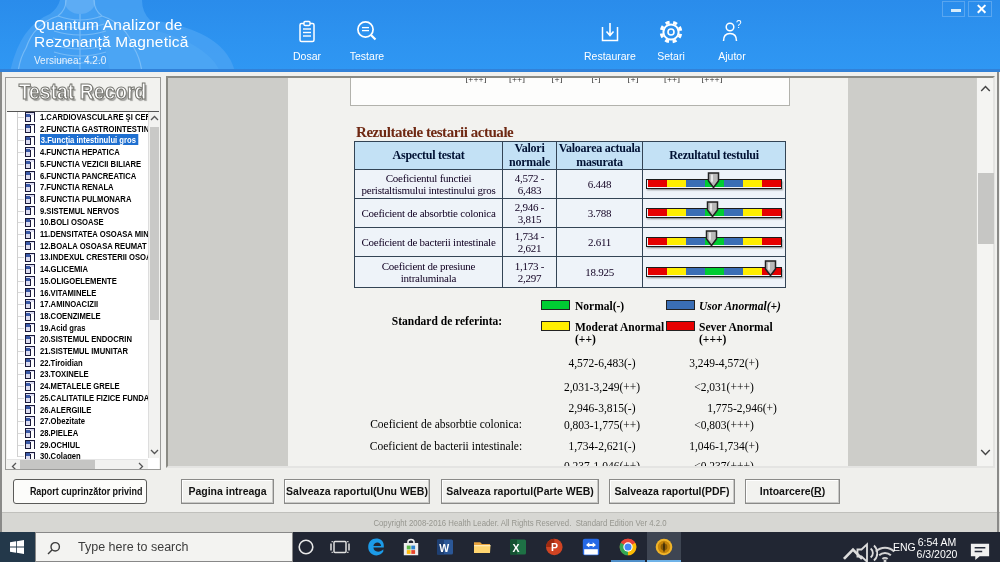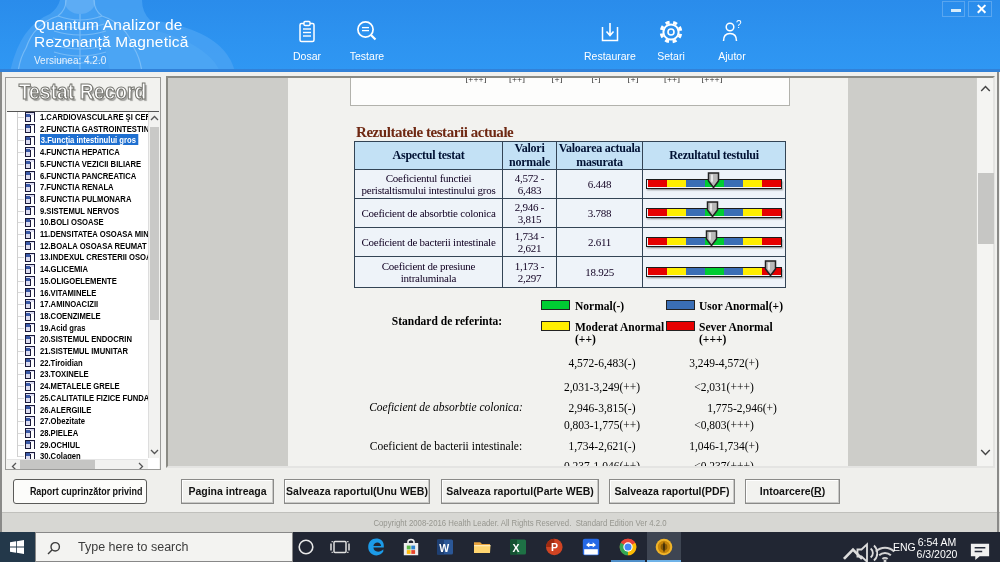--- a/index.html
+++ b/index.html
@@ -334,30 +334,30 @@
             </td>
           </tr>
 </tbody>
       </table>
     <div class="pgtxt ctr" style="left:105px;top:237px;left:159px;"><span class="pgb">Standard de referinta:</span></div>
 <div class="sw" style="left:253px;top:222px;background:#00cc33;"></div>
 <div class="sw" style="left:378px;top:222px;background:#3a6eb5;"></div>
 <div class="sw" style="left:253px;top:243px;background:#ffee00;"></div>
 <div class="sw" style="left:378px;top:243px;background:#e60000;"></div>
 <div class="pgtxt" style="left:287px;top:222px;"><span class="pgb">Normal(-)</span></div>
-<div class="pgtxt" style="left:411px;top:222px;"><span class="pgb">Usor Anormal(+)</span></div>
+<div class="pgtxt" style="left:411px;top:222px;font-style:italic;"><span class="pgb">Usor Anormal(+)</span></div>
 <div class="pgtxt" style="left:287px;top:243px;"><span class="pgb">Moderat Anormal</span></div>
 <div class="pgtxt" style="left:287px;top:255px;"><span class="pgb">(++)</span></div>
 <div class="pgtxt" style="left:411px;top:243px;"><span class="pgb">Sever Anormal</span></div>
 <div class="pgtxt" style="left:411px;top:255px;"><span class="pgb">(+++)</span></div>
 <div class="pgtxt ctr" style="left:314px;top:279px;">4,572-6,483(-)</div>
 <div class="pgtxt ctr" style="left:436px;top:279px;">3,249-4,572(+)</div>
 <div class="pgtxt ctr" style="left:314px;top:303px;">2,031-3,249(++)</div>
 <div class="pgtxt ctr" style="left:436px;top:303px;">&lt;2,031(+++)</div>
-<div class="pgtxt ctr" style="left:158px;top:323px;font-style:italic;">Coeficient de absorbtie colonica:</div>
+<div class="pgtxt ctr" style="left:158px;top:340px;">Coeficient de absorbtie colonica:</div>
 <div class="pgtxt ctr" style="left:314px;top:324px;">2,946-3,815(-)</div>
 <div class="pgtxt ctr" style="left:454px;top:324px;">1,775-2,946(+)</div>
 <div class="pgtxt ctr" style="left:314px;top:341px;">0,803-1,775(++)</div>
 <div class="pgtxt ctr" style="left:436px;top:341px;">&lt;0,803(+++)</div>
 <div class="pgtxt ctr" style="left:158px;top:362px;">Coeficient de bacterii intestinale:</div>
 <div class="pgtxt ctr" style="left:314px;top:362px;">1,734-2,621(-)</div>
 <div class="pgtxt ctr" style="left:436px;top:362px;">1,046-1,734(+)</div>
 <div class="pgtxt ctr" style="left:314px;top:382px;">0,237-1,046(++)</div>
 <div class="pgtxt ctr" style="left:436px;top:382px;">&lt;0,237(+++)</div>
   </div>

